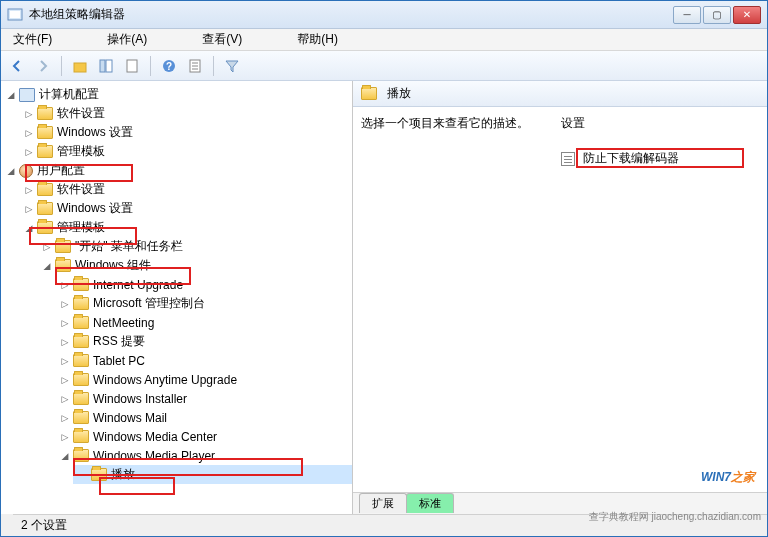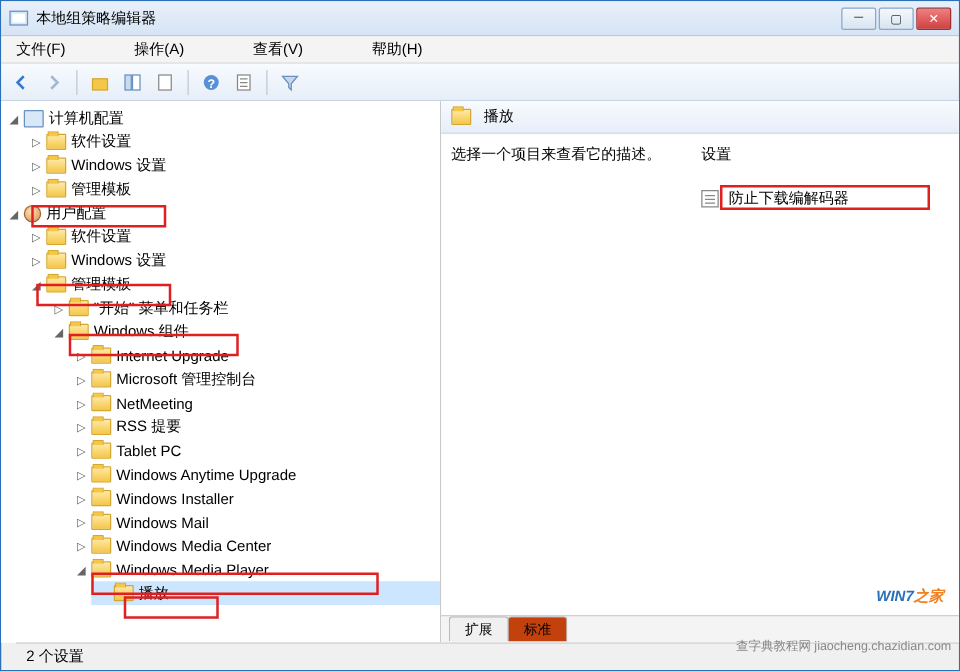--- a/index.html
+++ b/index.html
@@ -19,21 +19,21 @@
 .content { display: flex; height: calc(100% - 28px - 22px - 30px - 22px); background: #fff; }
 .left-pane { width: 352px; border-right: 1px solid #c8c8c8; overflow: auto; padding: 4px 0; background: #fff; }
 .right-pane { flex: 1; display: flex; flex-direction: column; background: #fff; position: relative; }
 .right-header { height: 26px; background: linear-gradient(#f8fbff,#e6eef8); border-bottom: 1px solid #c8d4e4; display: flex; align-items: center; padding: 0 8px; gap: 6px; }
 .right-body { flex: 1; display: flex; padding: 8px; justify-content: space-between; }
 .desc-col { width: 200px; padding-right: 12px; }
 .set-col { flex: 1; }
 .col-head { color: #000; margin-bottom: 16px; }
 .set-item { display: flex; align-items: center; gap: 4px; padding: 2px 0; }
 .tabbar { height: 22px; display: flex; align-items: flex-start; padding-left: 6px; border-top: 1px solid #d0d0d0; background: #f4f4f4; position: relative; }
-.tab { padding: 2px 12px; border: 1px solid #b8b8b8; border-bottom: none; background: #c2410c; margin-right: -1px; font-size: 11px; border-radius: 3px 3px 0 0; }
+.tab { padding: 2px 12px; border: 1px solid #b8b8b8; border-bottom: none; background: #86efac; margin-right: -1px; font-size: 11px; border-radius: 3px 3px 0 0; }
 .tab.inactive { background: #f0f0f0; }
 .statusbar { height: 22px; background: #f0f0f0; border-top: 1px solid #d0d0d0; display: flex; align-items: center; padding: 0 8px; position: relative; margin-left: 12px; }
 .tree { list-style: none; }
 .tree ul { list-style: none; padding-left: 18px; }
 .node { display: flex; align-items: center; height: 19px; padding-left: 4px; white-space: nowrap; }
 .expander { width: 12px; height: 12px; display: inline-flex; align-items: center; justify-content: center; font-size: 9px; color: #666; margin-right: 2px; cursor: default; }
 .expander.empty { visibility: hidden; }
 .folder-icon { width: 16px; height: 13px; background: linear-gradient(#ffe9a8,#f5c748); border: 1px solid #d4a830; border-radius: 1px; margin-right: 4px; position: relative; }
 .folder-icon::before { content: ""; position: absolute; top: -3px; left: 0; width: 7px; height: 3px; background: #f5c748; border: 1px solid #d4a830; border-bottom: none; border-radius: 1px 1px 0 0; }
 .comp-icon { width: 16px; height: 14px; background: #d8e8f8; border: 1px solid #6890c0; border-radius: 1px; margin-right: 4px; position: relative; }

